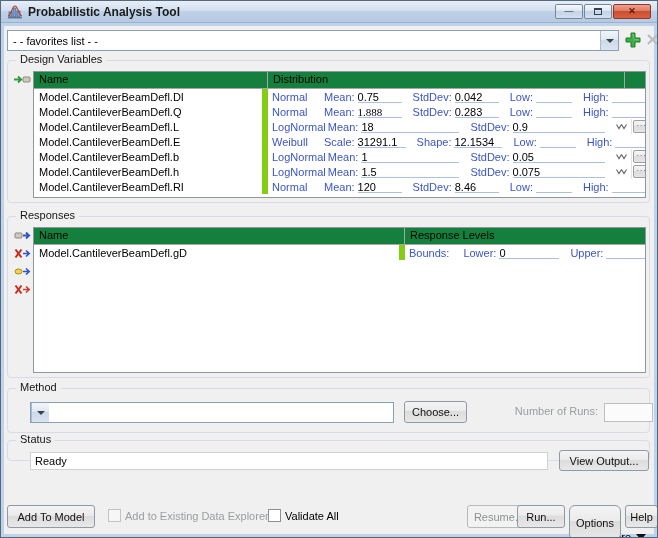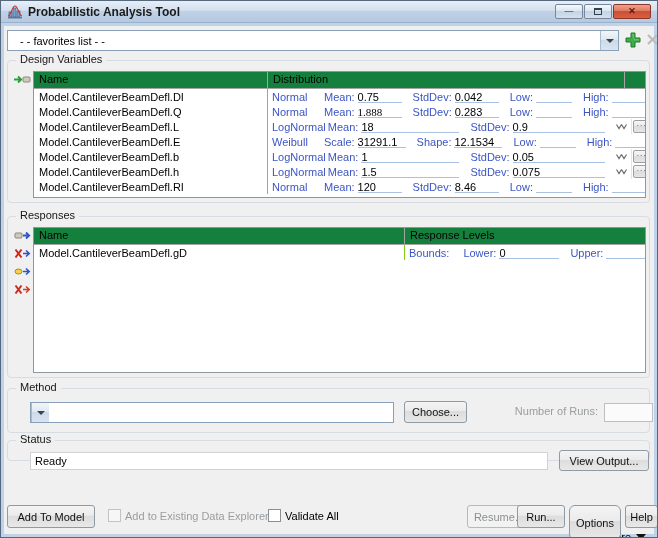--- a/index.html
+++ b/index.html
@@ -22,21 +22,21 @@
   .wbtn .maxglyph { width:8px; height:7px; border:1px solid #33404e; border-top-width:2px; }
 
   
   .frame { position:absolute; top:22px; left:0; right:0; bottom:0;
     border:3px solid #bed2ea; background:#f0f0f0; }
 
   
   .fav-row { position:absolute; top:3px; left:2px; right:2px; height:24px; }
   .combo { position:absolute; left:1px; top:1px; width:612px; height:21px; background:#fff;
     border:1px solid #8aa0b8; display:flex; align-items:center; }
-  .combo .combo-text { padding-left:12px; flex:1; }
+  .combo .combo-text { padding-left:5px; flex:1; }
   .combo .combo-btn { width:18px; height:100%; border-left:1px solid #a9bccf;
     background:linear-gradient(#f2f6fa,#dfe8f2 45%,#cbd9e8 46%,#dae4f0);
     display:flex; align-items:center; justify-content:center; }
   .arrow-down { width:0; height:0; border-left:4px solid transparent; border-right:4px solid transparent; border-top:4px solid #39434d; }
   .fav-add { position:absolute; left:619px; top:3px; width:16px; height:16px; }
   .fav-del { position:absolute; left:640px; top:4px; width:13px; height:13px; }
 
   
   .group { position:absolute; left:3px; right:4px; border:1px solid #d7dce2; border-radius:4px; }
   .group-label { position:absolute; top:-8px; left:8px; background:#f0f0f0; padding:0 4px; color:#161616; }
@@ -57,21 +57,21 @@
   .th:last-child { border-right:none; }
   .t-body { flex:1; overflow:hidden; }
 
   .dv-name-col  { width:234px; flex:none; }
   .dv-dist-col  { flex:1; }
   .dv-more-col  { width:20px; flex:none; padding:0; }
   .rs-name-col  { width:371px; flex:none; }
   .rs-lvl-col   { flex:1; }
 
   .t-row { display:flex; height:15px; align-items:center; }
-  .t-row .cell-name { padding-left:5px; border-right:1px solid #84cc16; height:100%; display:flex; align-items:center; flex:none; }
+  .t-row .cell-name { padding-left:5px; border-right:6px solid #84cc16; height:100%; display:flex; align-items:center; flex:none; }
   .t-row .cell-fields { flex:1; display:flex; align-items:center; height:100%; padding-left:4px; border-right:1px solid #e4e4e4; }
   .t-row.rs-row .cell-fields { border-right:none; }
   .t-row .cell-more { width:20px; flex:none; height:100%; display:flex; align-items:center; justify-content:center; }
   .more-btn { width:17px; height:13px; border:1px solid #9aa0a5; border-radius:2px;
     background:linear-gradient(#f6f6f6,#eaeaea 45%,#dcdcdc 46%,#e6e6e6);
     font-size:8px; line-height:5px; text-align:center; color:#333; letter-spacing:1px; }
   .dist-name { flex:none; min-width:52px; color:#3b55c5; padding-right:2px; }
   .pair { display:flex; align-items:center; margin-right:11px; flex:none; }
   .plabel { color:#3b55c5; margin-right:3px; white-space:nowrap; }
   .pval { border-bottom:1px solid #a9c2e4; color:#000; white-space:nowrap; height:12px; }

